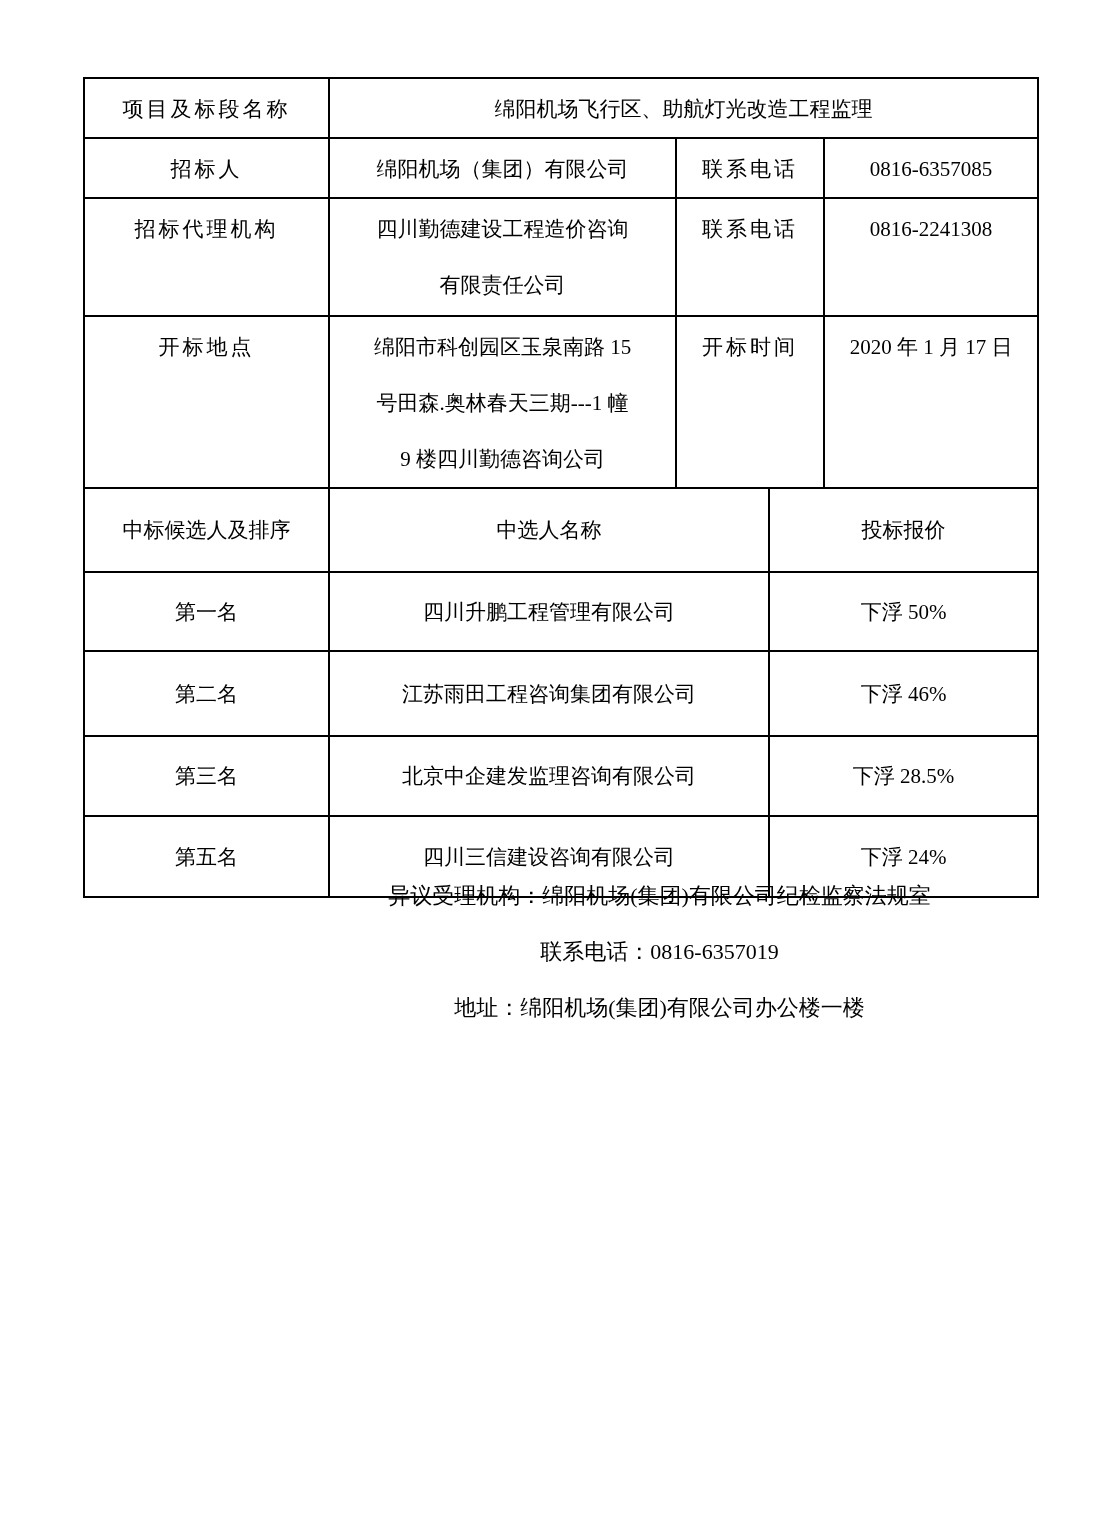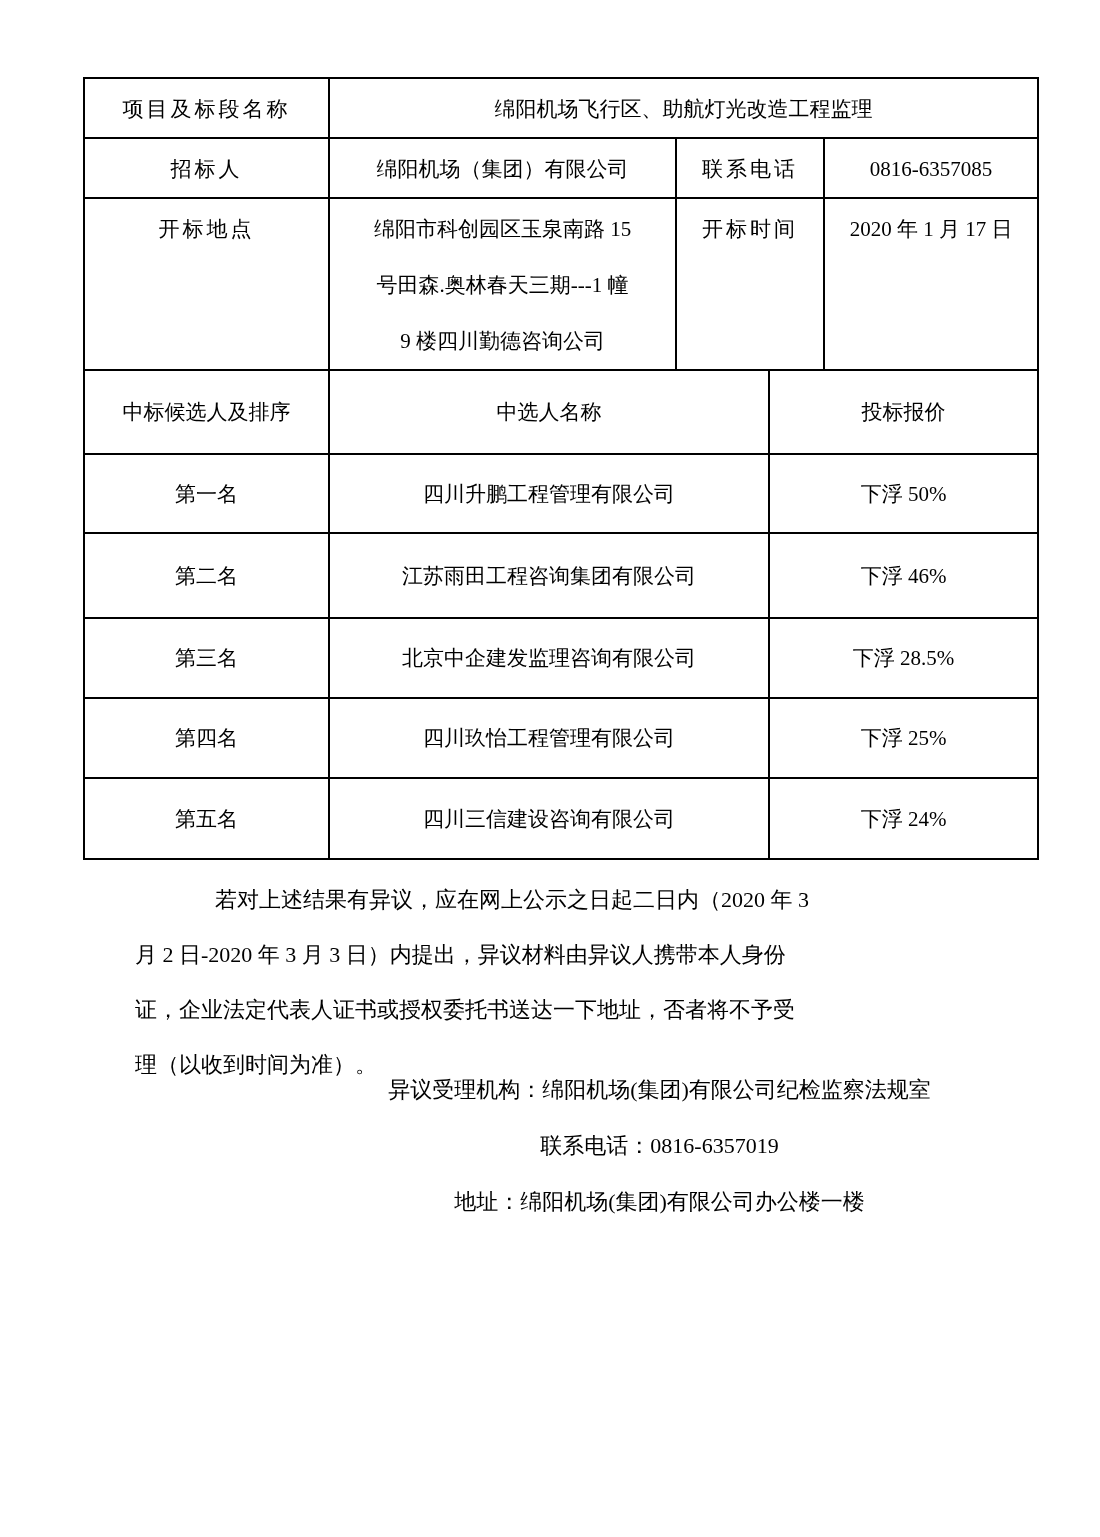--- a/index.html
+++ b/index.html
@@ -87,20 +87,27 @@
         <tr class="r1">
       <td class="lbl">项目及标段名称</td>
       <td colspan="3">绵阳机场飞行区、助航灯光改造工程监理</td>
     </tr>
     <tr class="r3">
       <td class="lbl">招标人</td>
       <td>绵阳机场（集团）有限公司</td>
       <td class="lbl">联系电话</td>
       <td>0816-6357085</td>
     </tr>
+    <tr class="r4">
+      <td class="lbl">招标代理机构</td>
+      <td>四川勤德建设工程造价咨询
+有限责任公司</td>
+      <td class="lbl">联系电话</td>
+      <td>0816-2241308</td>
+    </tr>
     <tr class="r5">
       <td class="lbl">开标地点</td>
       <td>绵阳市科创园区玉泉南路 15
 号田森.奥林春天三期---1 幢
 9 楼四川勤德咨询公司</td>
       <td class="lbl">开标时间</td>
       <td>2020 年 1 月 17 日</td>
     </tr>
   </tbody>
     </table>
@@ -125,37 +132,28 @@
     <tr class="r9">
       <td>第二名</td>
       <td>江苏雨田工程咨询集团有限公司</td>
       <td>下浮 46%</td>
     </tr>
     <tr class="r10">
       <td>第三名</td>
       <td>北京中企建发监理咨询有限公司</td>
       <td>下浮 28.5%</td>
     </tr>
-    <tr class="r11">
-      <td>第四名</td>
-      <td>四川玖怡工程管理有限公司</td>
-      <td>下浮 25%</td>
-    </tr>
     <tr class="r12">
       <td>第五名</td>
       <td>四川三信建设咨询有限公司</td>
       <td>下浮 24%</td>
     </tr>
   </tbody>
     </table>
 
-  <div class="notice-paragraph">若对上述结果有异议，应在网上公示之日起二日内（2020 年 3
-月 2 日-2020 年 3 月 3 日）内提出，异议材料由异议人携带本人身份
-证，企业法定代表人证书或授权委托书送达一下地址，否者将不予受
-理（以收到时间为准）。</div>
 
   <div class="contact-block">
     <div>异议受理机构：绵阳机场(集团)有限公司纪检监察法规室</div>
     <div>联系电话：0816-6357019</div>
     <div>地址：绵阳机场(集团)有限公司办公楼一楼</div>
   </div>
 
 </div>
 
 </body></html>

